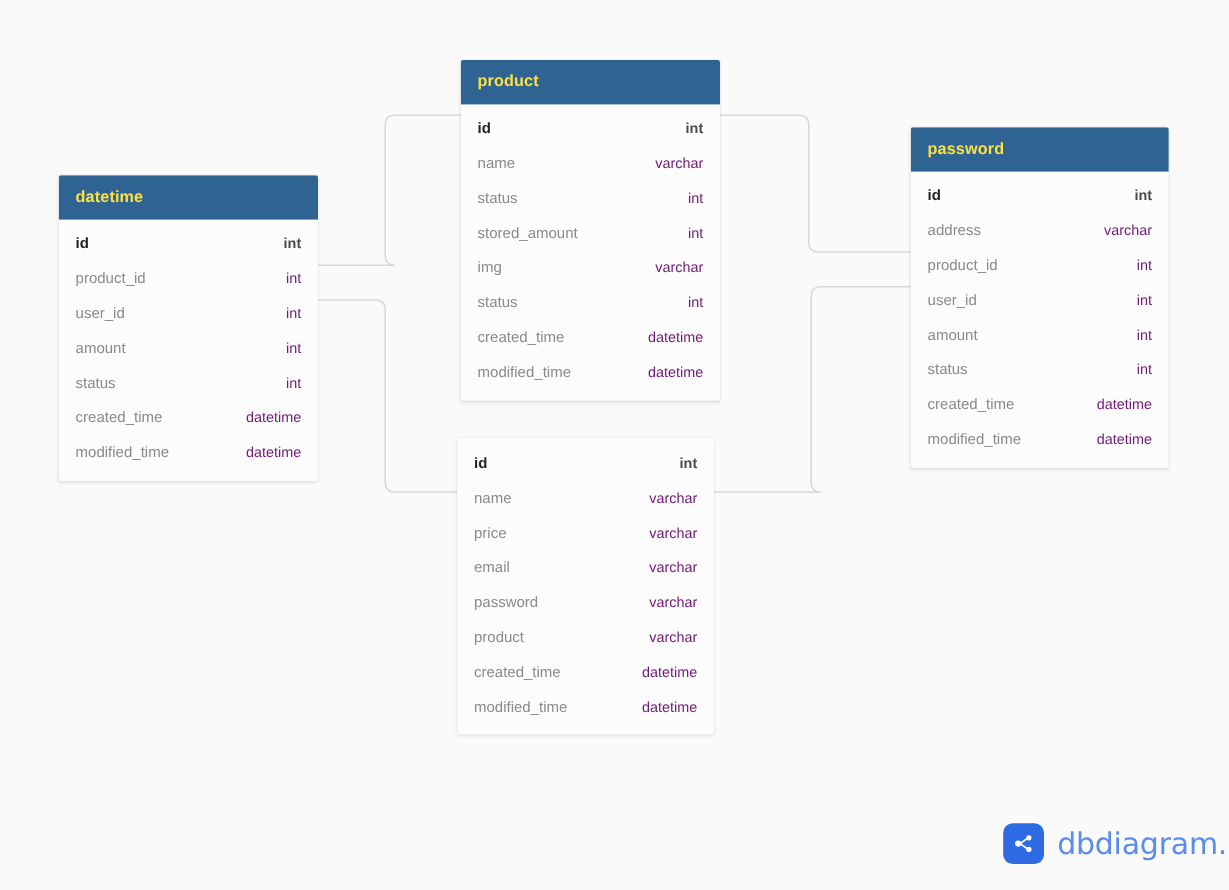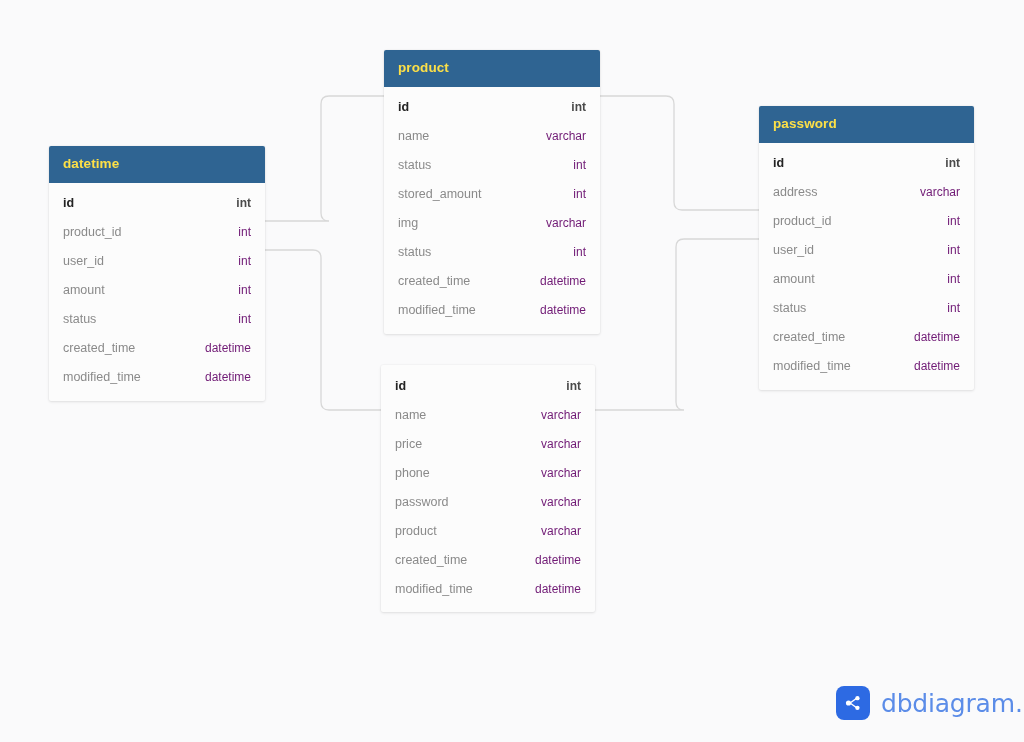--- a/index.html
+++ b/index.html
@@ -190,21 +190,21 @@
           </div>
           <div class="field-row">
             <span class="field-name">name</span>
             <span class="field-type">varchar</span>
           </div>
           <div class="field-row">
             <span class="field-name">price</span>
             <span class="field-type">varchar</span>
           </div>
           <div class="field-row">
-            <span class="field-name">phone</span>
+            <span class="field-name">email</span>
             <span class="field-type">varchar</span>
           </div>
           <div class="field-row">
             <span class="field-name">password</span>
             <span class="field-type">varchar</span>
           </div>
           <div class="field-row">
             <span class="field-name">product</span>
             <span class="field-type">varchar</span>
           </div>

